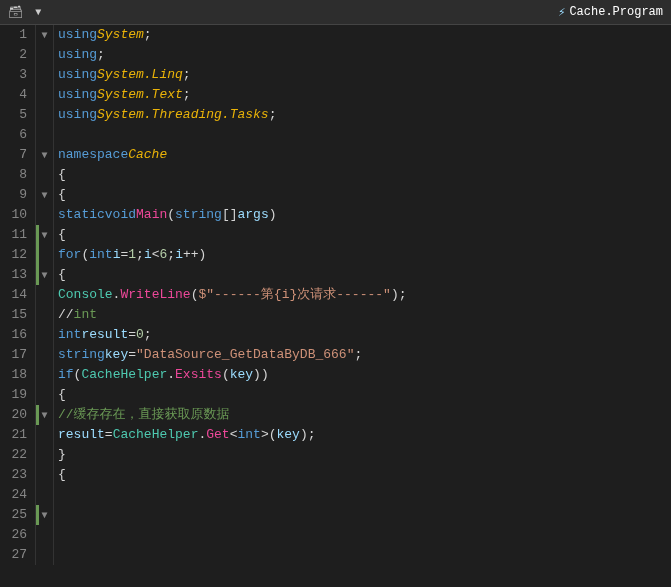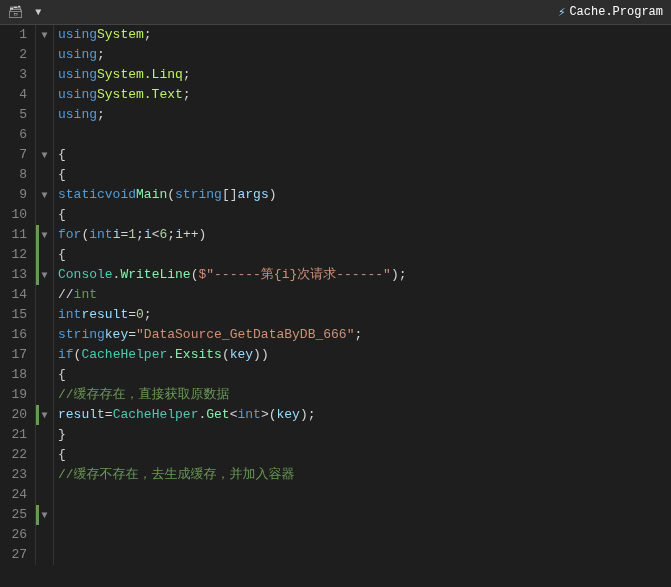--- a/index.html
+++ b/index.html
@@ -93,26 +93,26 @@
       display: flex;
       align-items: center;
       white-space: nowrap;
       padding-left: 4px;
       line-height: 20px;
     }
 
     
     .kw { color: #569cd6; text-align: center; } 
     .cn { color: #4ec9b0; } 
-    .fn { color: #86efac; } 
+    .fn { color: #ec4899; } 
     .st { color: #ce9178; } 
     .cm { color: #6a9955; } 
     .ch { color: #d4d4d4; } 
     .nm { color: #b5cea8; } 
-    .ns { color: #bef264; } 
+    .ns { color: #eab308; font-style: italic; } 
     .var { color: #9cdcfe; }
 
     .dropdown-arrow {
       color: #ccc;
       font-size: 10px;
     }
   </style>
 </head>
 <body>
 
@@ -229,23 +229,29 @@
       </div>
       <div class="code-line">
         <span class="kw">using</span>
         <span class="ch"> </span>
         <span class="ns">System.Text</span>
         <span class="ch">;</span>
       </div>
       <div class="code-line">
         <span class="kw">using</span>
         <span class="ch"> </span>
+        <span class="ns">System.Threading.Tasks</span>
         <span class="ch">;</span>
       </div>
       <div class="code-line"></div>
+      <div class="code-line">
+        <span class="kw">namespace</span>
+        <span class="ch"> </span>
+        <span class="ns">Cache</span>
+      </div>
       <div class="code-line">
         <span class="ch">{</span>
       </div>
       <div class="code-line">
         <span class="ch">    {</span>
       </div>
       <div class="code-line">
         <span class="ch">        </span>
         <span class="kw">static</span>
         <span class="ch"> </span>
@@ -341,17 +347,14 @@
         <span class="ch">&gt;(</span>
         <span class="var">key</span>
         <span class="ch">);</span>
       </div>
       <div class="code-line">
         <span class="ch">                }</span>
       </div>
       <div class="code-line">
         <span class="ch">                {</span>
       </div>
-      <div class="code-line">
-        <span class="cm">                    //缓存不存在，去生成缓存，并加入容器</span>
-      </div>
     </div>
 </div>
 
 </body></html>

